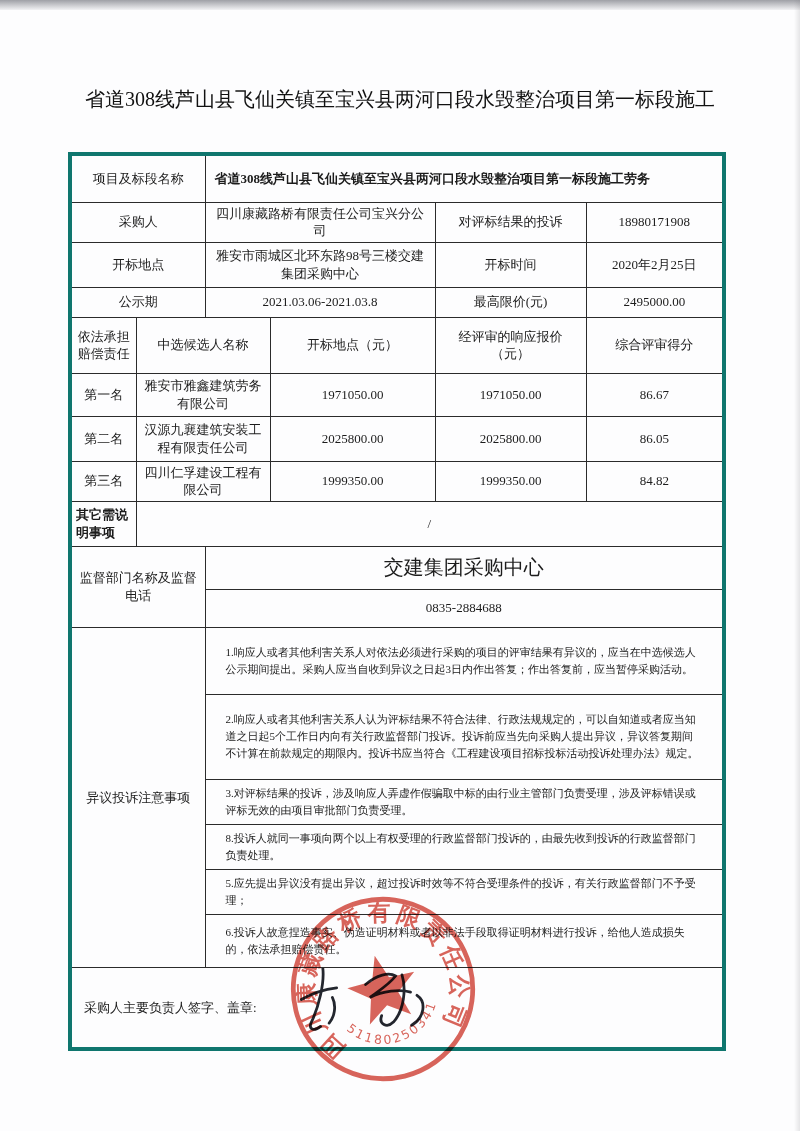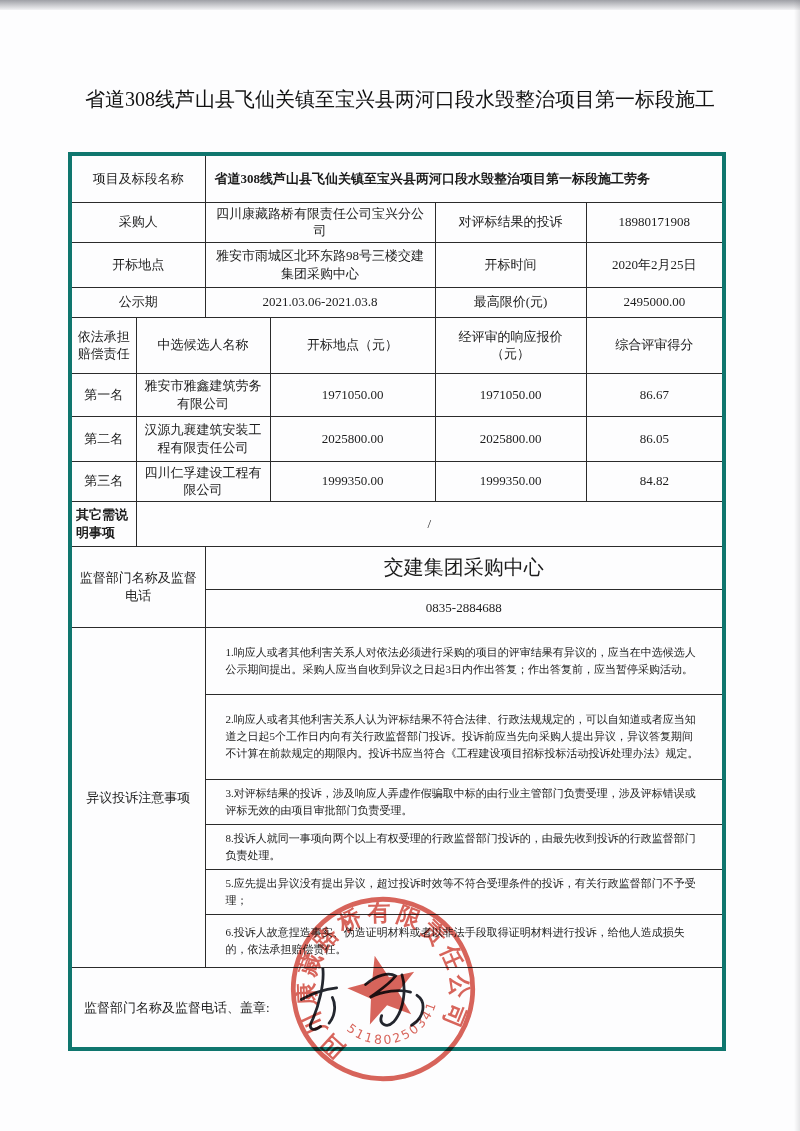--- a/index.html
+++ b/index.html
@@ -143,21 +143,21 @@
   </tr>
   <tr class="h45">
     <td colspan="4" class="obj-text">5.应先提出异议没有提出异议，超过投诉时效等不符合受理条件的投诉，有关行政监督部门不予受理；</td>
   </tr>
   <tr class="h53">
     <td colspan="4" class="obj-text">6.投诉人故意捏造事实、伪造证明材料或者以非法手段取得证明材料进行投诉，给他人造成损失的，依法承担赔偿责任。</td>
   </tr>
 
   <tr class="h82">
     <td colspan="6" class="sig-cell">
-      <span>监督部门名称及监督电话、盖章:</span>
+      <span>采购人主要负责人签字、盖章:</span>
       <svg class="signature-svg" width="150" height="85" viewBox="0 0 140 78">
         <g fill="none" stroke="#23262e" stroke-width="2.6" stroke-linecap="round">
           <path d="M4,40 C16,33 28,30 37,29"></path>
           <path d="M24,10 C26,24 20,48 13,62 C11,68 16,70 22,65"></path>
           <path d="M33,38 C37,46 35,56 30,62"></path>
           <path d="M64,26 C74,17 86,14 92,18 C86,26 76,32 68,38 C80,32 96,30 106,33"></path>
           <path d="M98,17 C102,30 100,50 90,61 C84,67 76,63 79,55"></path>
           <path d="M112,36 C121,42 119,57 107,64"></path>
         </g>
       </svg>

